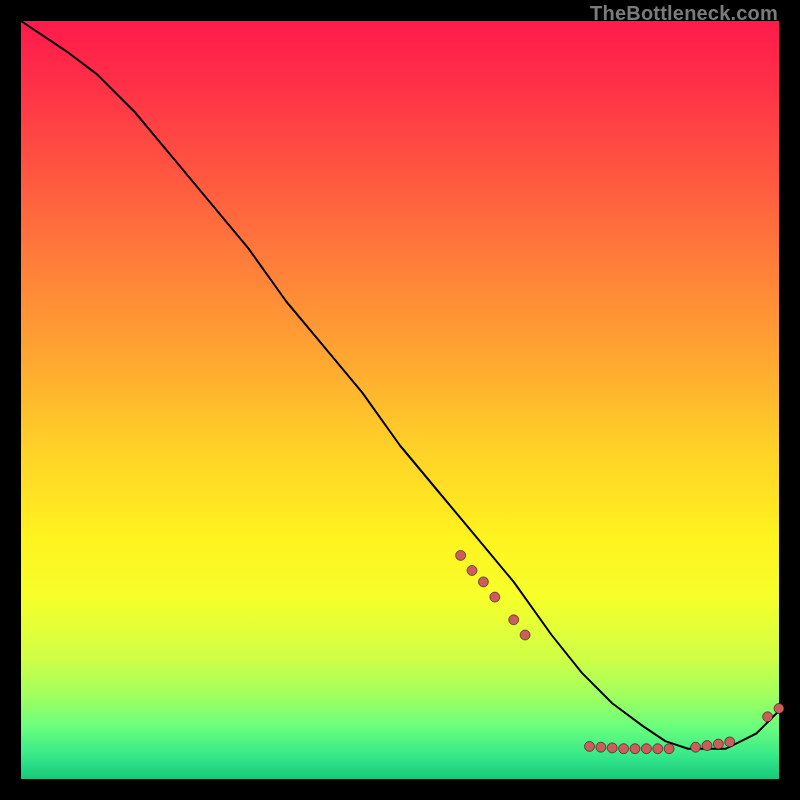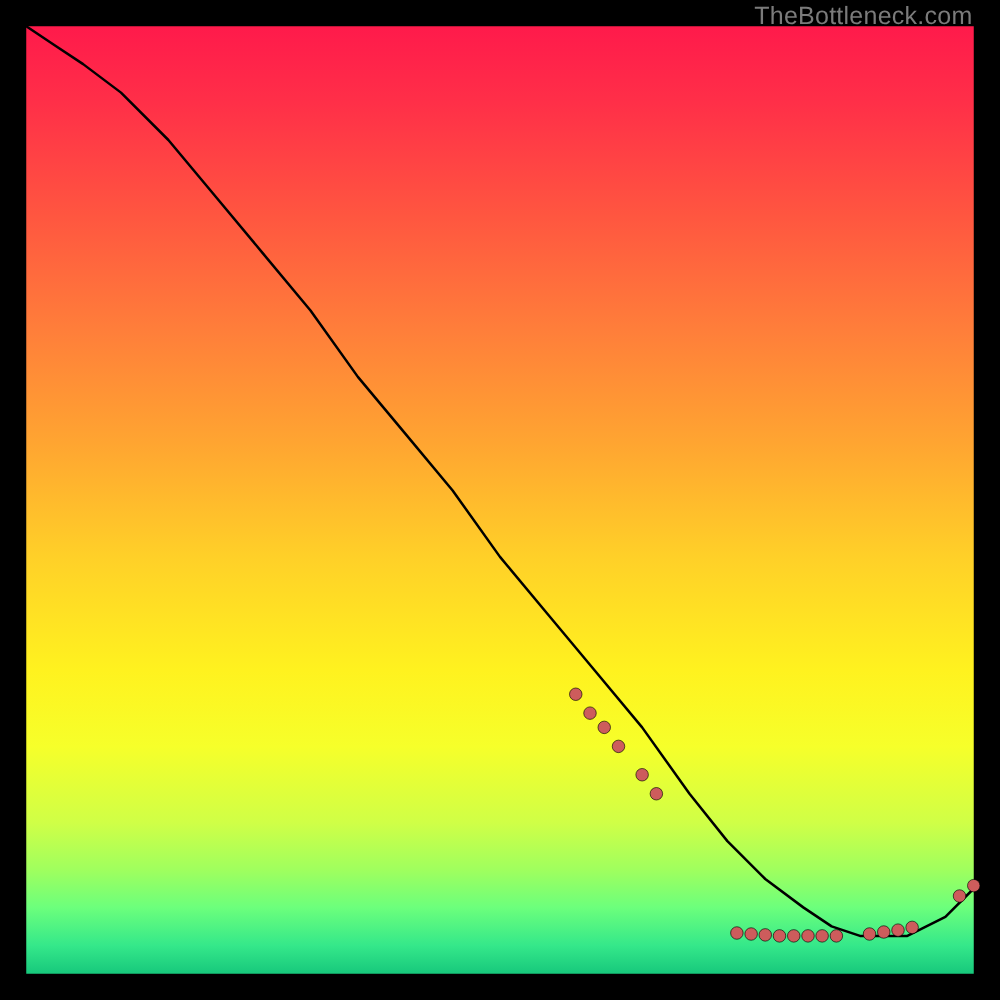--- a/index.html
+++ b/index.html
@@ -40,21 +40,21 @@
       #35e88a 97%,
       #17c87c 100%
     );
   }
   .watermark {
     position: absolute;
     top: 2px;
     right: 22px;
     color: #7b7b7b;
     font-size: 20px;
-    font-weight: 400;
+    font-weight: 700;
     letter-spacing: 0.2px;
     user-select: none;
   }
   svg.curve {
     position: absolute;
     left: 0;
     top: 0;
   }
 </style>
 </head>

